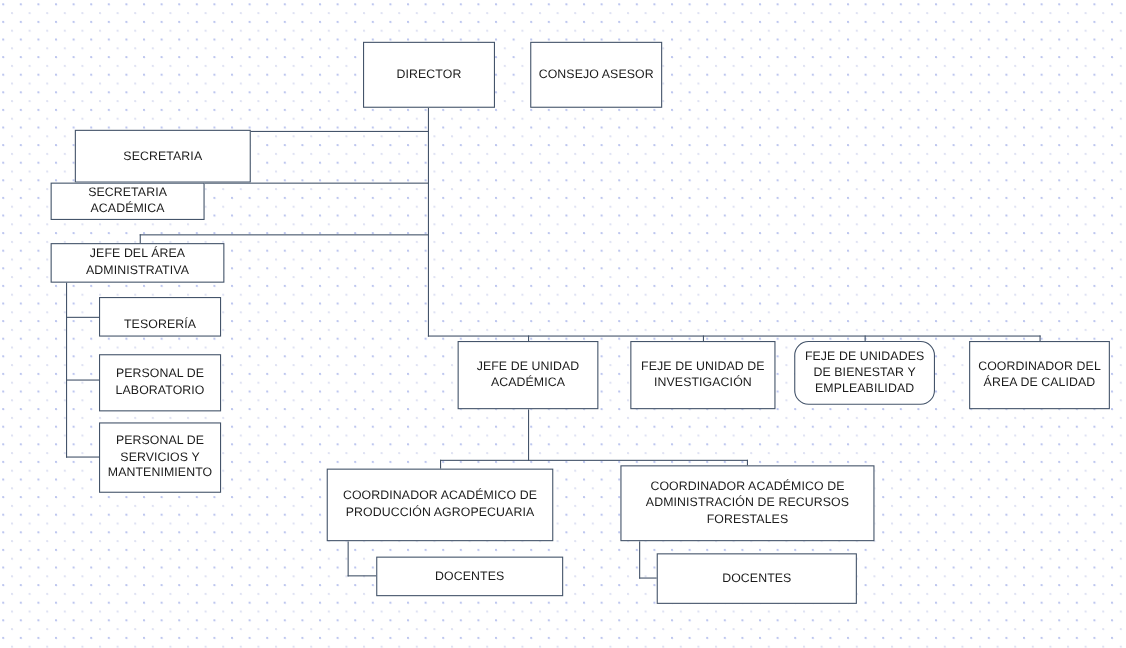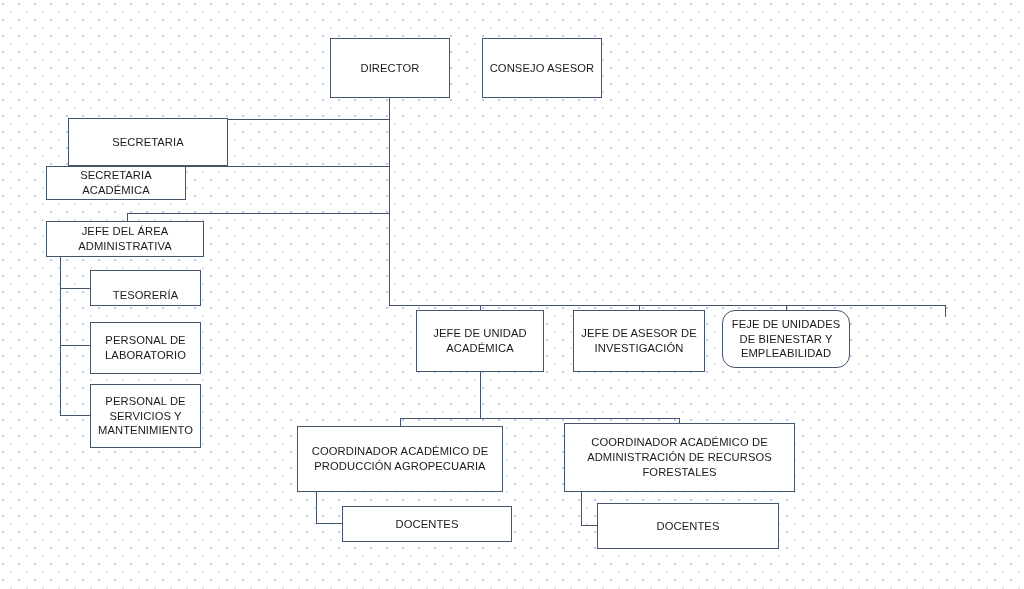--- a/index.html
+++ b/index.html
@@ -113,27 +113,30 @@
 
   <div class="node" style="left:90px; top:384px; width:111px; height:64px;">
     <span>PERSONAL DE SERVICIOS Y MANTENIMIENTO</span>
   </div>
 
   <div class="node" style="left:416px; top:310px; width:128px; height:62px;">
     <span>JEFE DE UNIDAD ACADÉMICA</span>
   </div>
 
   <div class="node" style="left:573px; top:310px; width:132px; height:62px;">
-    <span>JEFE DE ASESOR DE INVESTIGACIÓN</span>
+    <span>FEJE DE UNIDAD DE INVESTIGACIÓN</span>
   </div>
 
   <div class="node" style="left:722px; top:310px; width:128px; height:58px;border-radius:13px;">
     <span>FEJE DE UNIDADES DE BIENESTAR Y EMPLEABILIDAD</span>
   </div>
 
+  <div class="node" style="left:881px; top:310px; width:128px; height:62px;">
+    <span>COORDINADOR DEL ÁREA DE CALIDAD</span>
+  </div>
 
   <div class="node" style="left:297px; top:426px; width:206px; height:66px;justify-content:flex-end;">
     <span>COORDINADOR ACADÉMICO DE PRODUCCIÓN AGROPECUARIA</span>
   </div>
 
   <div class="node" style="left:564px; top:423px; width:231px; height:69px;">
     <span>COORDINADOR ACADÉMICO DE ADMINISTRACIÓN DE RECURSOS FORESTALES</span>
   </div>
 
   <div class="node" style="left:342px; top:506px; width:170px; height:36px;">

